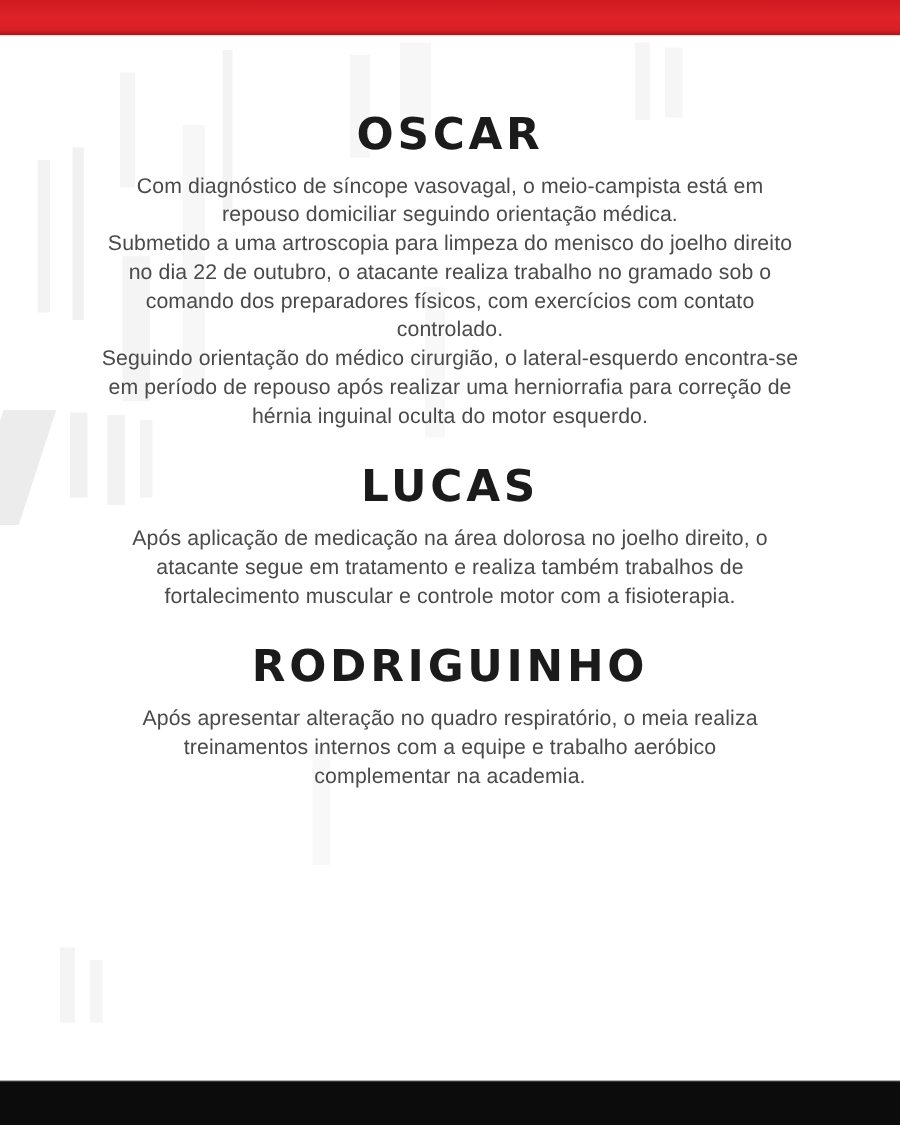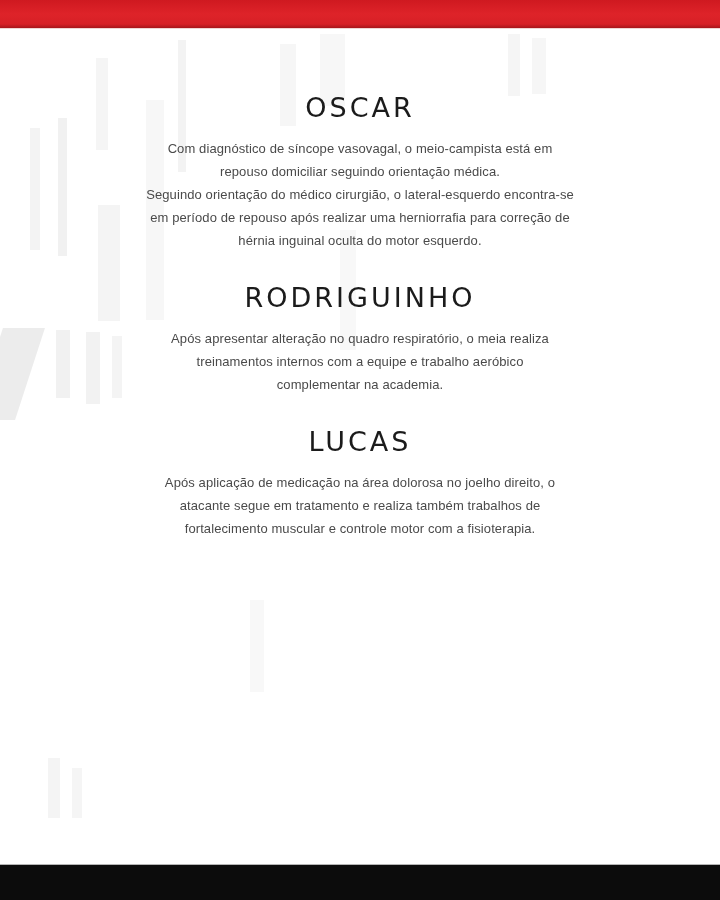--- a/index.html
+++ b/index.html
@@ -39,31 +39,31 @@
     position: absolute;
     top: 29px; left: 50%;
     transform: translateX(-50%);
     width: 644px;
     padding-top: 63px;
     text-align: center;
   }
 
   .player-section h2 {
     font-family: "DejaVu Sans", sans-serif;
-    font-size: 27px;
+    font-size: 35px;
     line-height: 32px;
-    font-weight: 400;
+    font-weight: 700;
     letter-spacing: 3px;
     color: var(--heading-color, #1b1b1b);
     margin: 30px 0 13px 0;
   }
   .player-section:first-child h2 { margin-top: 0; }
 
   .player-section .desc {
-    font-size: 13px;
+    font-size: 17px;
     line-height: 23px;
     letter-spacing: 0.1px;
     color: var(--body-color, #4a4a4a);
     margin: 0;
     white-space: pre-line;
   }
 </style>
 </head>
 <body>
 
@@ -94,39 +94,43 @@
 
   <main class="content">
 
     <section class="player-section">
       <h2>OSCAR</h2>
       <p class="desc">Com diagnóstico de síncope vasovagal, o meio-campista está em
 repouso domiciliar seguindo orientação médica.</p>
     </section>
 
     <section class="player-section">
+      <p class="desc">Submetido a uma artroscopia para limpeza do menisco do joelho direito
+no dia 22 de outubro, o atacante realiza trabalho no gramado sob o
+comando dos preparadores físicos, com exercícios com contato
+controlado.</p>
     </section>
 
     <section class="player-section">
       <p class="desc">Seguindo orientação do médico cirurgião, o lateral-esquerdo encontra-se
 em período de repouso após realizar uma herniorrafia para correção de
 hérnia inguinal oculta do motor esquerdo.</p>
     </section>
 
     <section class="player-section">
+      <h2>LUCAS</h2>
+      <p class="desc">Após aplicação de medicação na área dolorosa no joelho direito, o
+atacante segue em tratamento e realiza também trabalhos de
+fortalecimento muscular e controle motor com a fisioterapia.</p>
+    </section>
+
+    <section class="player-section">
       <h2>RODRIGUINHO</h2>
       <p class="desc">Após apresentar alteração no quadro respiratório, o meia realiza
 treinamentos internos com a equipe e trabalho aeróbico
 complementar na academia.</p>
-    </section>
-
-    <section class="player-section">
-      <h2>LUCAS</h2>
-      <p class="desc">Após aplicação de medicação na área dolorosa no joelho direito, o
-atacante segue em tratamento e realiza também trabalhos de
-fortalecimento muscular e controle motor com a fisioterapia.</p>
     </section>
 
   </main>
 
   <footer class="bottom-bar"></footer>
 
 </div>
 
 </body></html>

